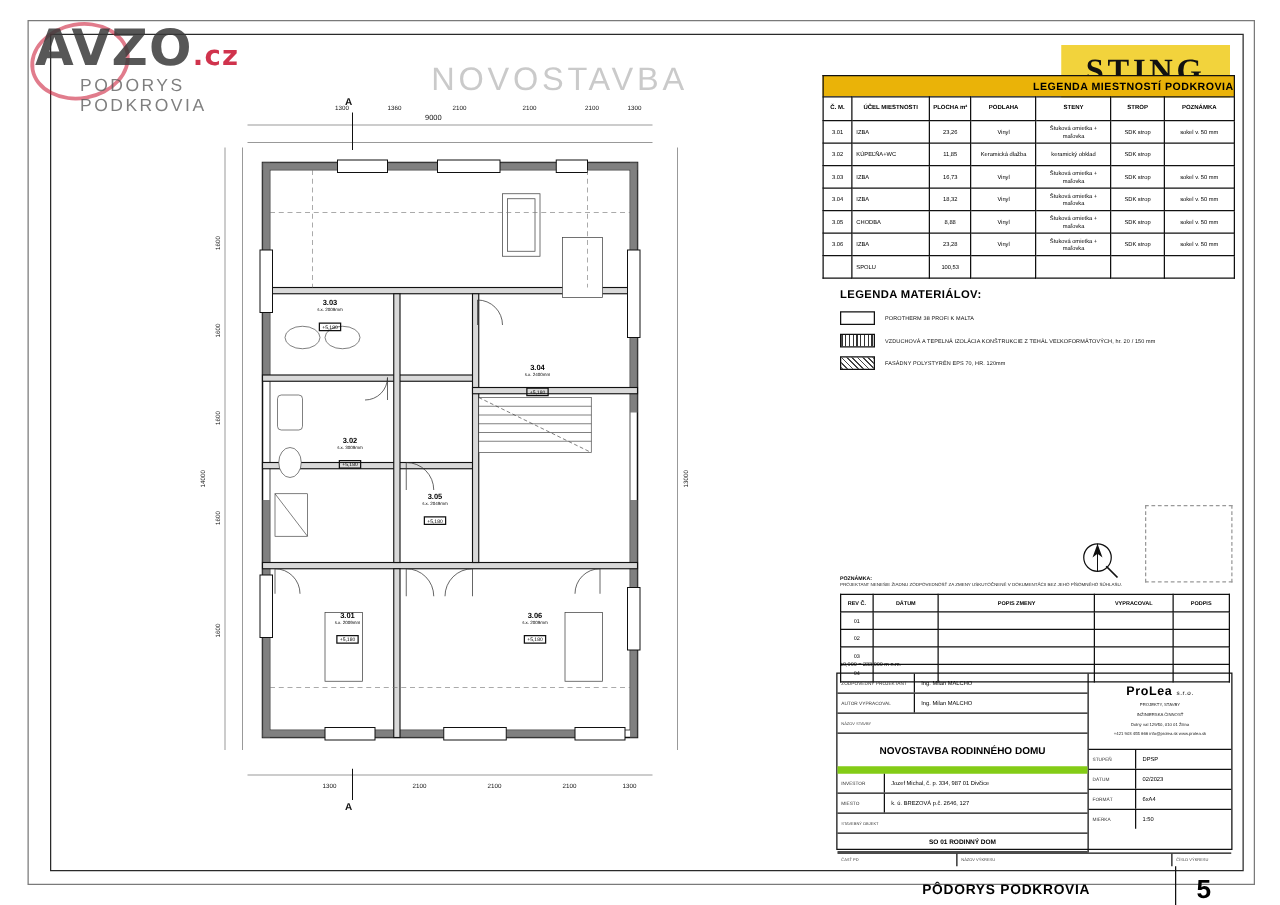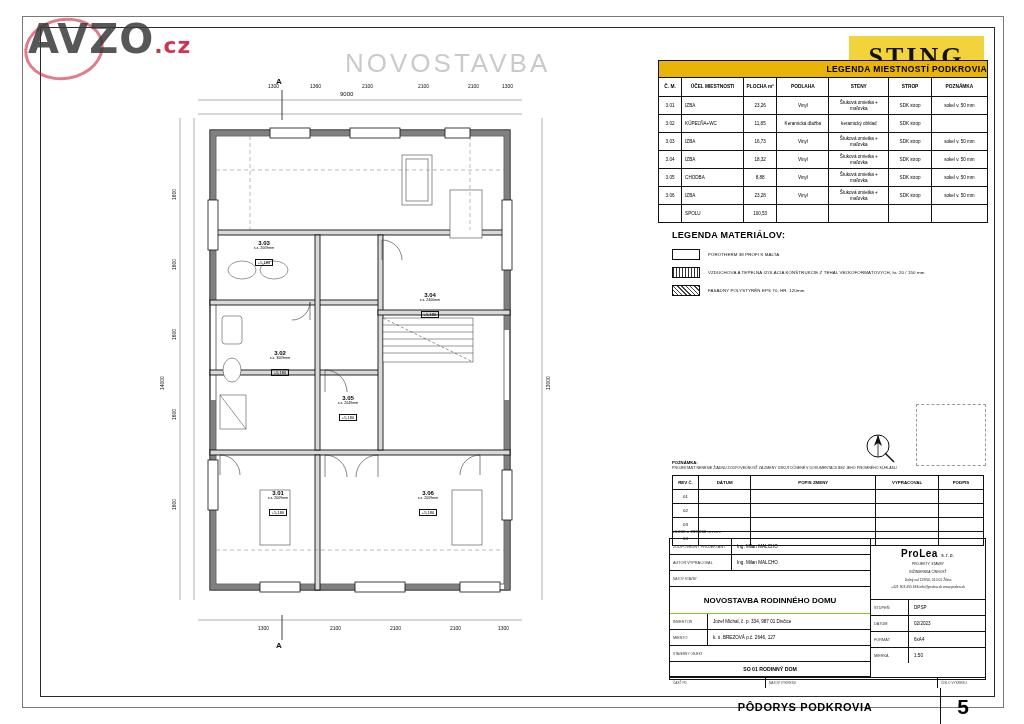--- a/index.html
+++ b/index.html
@@ -64,21 +64,21 @@
   .tb .row{display:flex;}
   .cellA{width:200px;border-right:1px solid #111;}
   .cellB{width:114px;}
   .tb .mini{border-bottom:1px solid #111;height:15px;display:flex;align-items:center;font-size:3.8px;}
   .tb .mini .lab{width:58px;border-right:1px solid #111;height:100%;display:flex;align-items:center;padding-left:3px;color:#333;}
   .tb .mini .val{padding-left:5px;font-size:4.6px;}
   .prolea{height:60px;border-bottom:1px solid #111;display:flex;flex-direction:column;align-items:center;justify-content:center;text-align:center;}
   .prolea .nm{font-size:10px;font-weight:bold;letter-spacing:.5px;}
   .prolea .nm small{font-size:5px;font-weight:normal;}
   .prolea .ad{font-size:3.4px;line-height:1.4;color:#222;margin-top:3px;}
-  .tb .bigname{height:26px;display:flex;align-items:center;justify-content:center;font-size:8px;font-weight:bold;border-bottom:1px solid #84cc16;}
+  .tb .bigname{height:26px;display:flex;align-items:center;justify-content:center;font-size:8px;font-weight:bold;border-bottom:6px solid #84cc16;}
   .kv{display:flex;height:15px;border-bottom:1px solid #111;font-size:3.8px;align-items:center;}
   .kv .k{width:34px;border-right:1px solid #111;height:100%;display:flex;align-items:center;padding-left:3px;color:#333;}
   .kv .v{padding-left:5px;font-size:4.6px;}
   .objrow{height:14px;display:flex;align-items:center;justify-content:center;font-size:5.2px;font-weight:bold;border-bottom:1px solid #111;}
   .lastrow{display:flex;height:37px;}
   .arch{width:92px;border-right:1px solid #111;display:flex;align-items:center;justify-content:center;font-size:7.5px;font-weight:bold;}
   .pod{flex:1;display:flex;align-items:center;justify-content:center;font-size:11px;font-weight:bold;letter-spacing:.6px;}
   .num{width:44px;border-left:1px solid #111;display:flex;align-items:center;justify-content:center;font-size:21px;font-weight:bold;}
   .tinylab{font-size:3.2px;color:#444;padding-left:3px;}
   .stack{display:flex;flex-direction:column;}
@@ -89,20 +89,21 @@
 <div class="sheet">
 
   <div class="frame-outer"></div>
   <div class="frame-inner"></div>
 
   <div class="wm">
     <div class="wm-ring"></div>
     <div class="wm-logo">
       <span>AV</span><span>ZO</span><span class="cz">.cz</span>
     </div>
+    <div class="wm-sub">PODORYS PODKROVIA</div>
   </div>
   <div class="wm-big">NOVOSTAVBA</div>
 
   <div class="sting">
     <span>STING</span>
   </div>
 
   <div class="plan">
     <svg width="480" height="580" viewBox="0 0 480 580">
       <g stroke="#111" fill="none">

